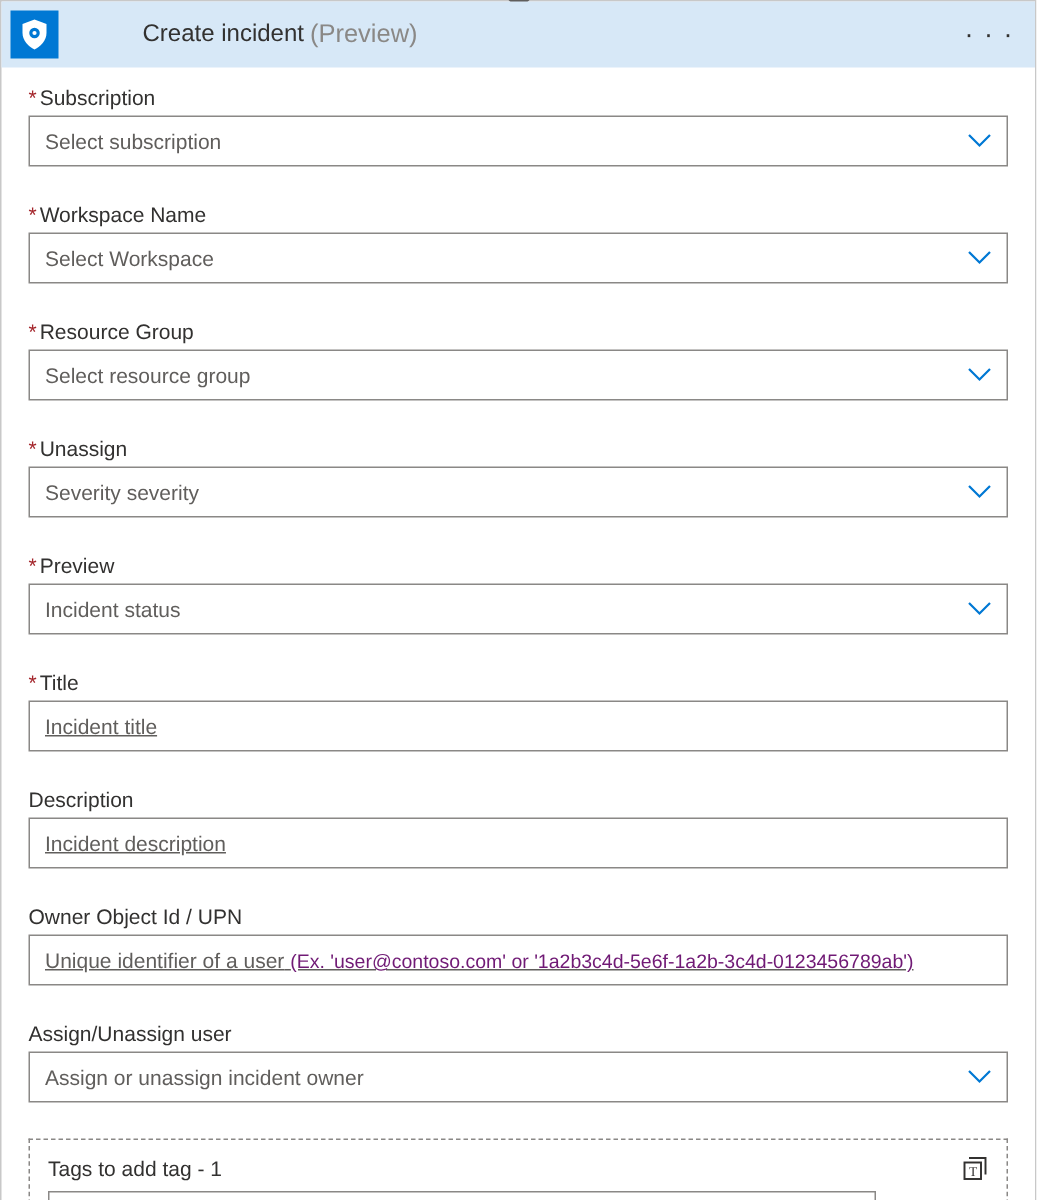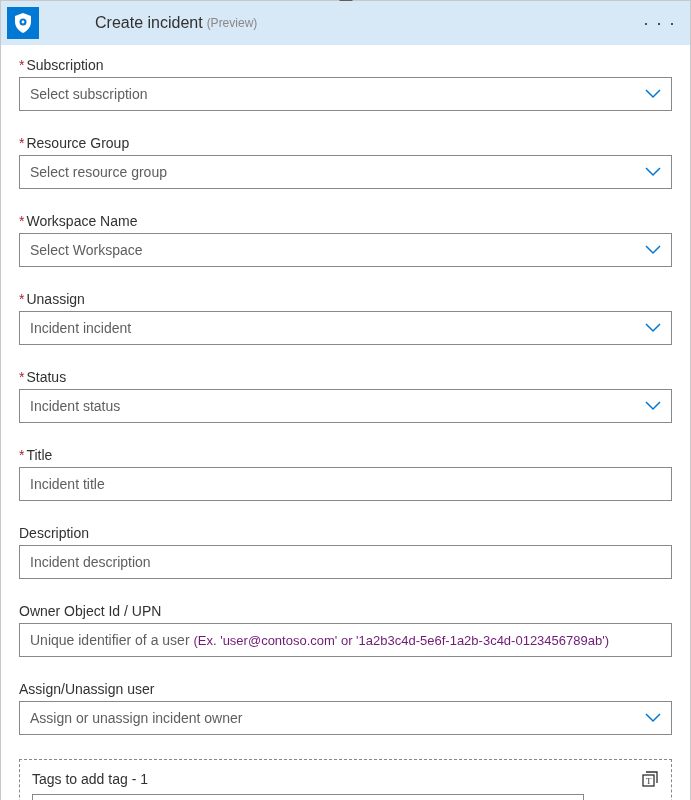--- a/index.html
+++ b/index.html
@@ -32,21 +32,21 @@
       align-items: center;
       justify-content: center;
       margin-right: 10px;
     }
     .header-title {
       font-size: 16px;
       color: #323130;
       margin-left: 46px;
     }
     .header-preview {
-      font-size: 12px;
+      font-size: 17px;
       color: #8a8886;
       margin-left: 4px;
     }
     .header-more {
       position: absolute;
       right: 14px;
       top: 50%;
       transform: translateY(-50%);
       font-size: 18px;
       letter-spacing: 1px;
@@ -87,20 +87,21 @@
       padding: 8px 10px;
       font-size: 14px;
       color: #605e5c;
       display: flex;
       align-items: center;
       justify-content: space-between;
       cursor: pointer;
     }
     .text-box {
       cursor: text;
+      text-decoration: underline;
     }
     .chevron {
       color: #0078d4;
     }
     .placeholder-main {
       color: #605e5c;
     }
     .placeholder-hint {
       color: #701a75;
       font-size: 13px;
@@ -173,57 +174,57 @@
         <span>Select subscription</span>
         <span class="chevron">
             <svg width="16" height="10" viewBox="0 0 16 10">
               <path d="M1 1 L8 8 L15 1" stroke="#0078d4" stroke-width="1.5" fill="none"></path>
             </svg>
           </span>
       </div>
     </div>
 
     <div class="field">
+      <label class="field-label"><span class="required">*</span><span>Workspace Name</span></label>
+      <div class="select-box">
+        <span>Select Workspace</span>
+        <span class="chevron">
+            <svg width="16" height="10" viewBox="0 0 16 10">
+              <path d="M1 1 L8 8 L15 1" stroke="#0078d4" stroke-width="1.5" fill="none"></path>
+            </svg>
+          </span>
+      </div>
+    </div>
+
+    <div class="field">
       <label class="field-label"><span class="required">*</span><span>Resource Group</span></label>
       <div class="select-box">
         <span>Select resource group</span>
         <span class="chevron">
             <svg width="16" height="10" viewBox="0 0 16 10">
               <path d="M1 1 L8 8 L15 1" stroke="#0078d4" stroke-width="1.5" fill="none"></path>
             </svg>
           </span>
       </div>
     </div>
 
     <div class="field">
-      <label class="field-label"><span class="required">*</span><span>Workspace Name</span></label>
-      <div class="select-box">
-        <span>Select Workspace</span>
-        <span class="chevron">
-            <svg width="16" height="10" viewBox="0 0 16 10">
-              <path d="M1 1 L8 8 L15 1" stroke="#0078d4" stroke-width="1.5" fill="none"></path>
-            </svg>
-          </span>
-      </div>
-    </div>
-
-    <div class="field">
       <label class="field-label"><span class="required">*</span><span>Unassign</span></label>
       <div class="select-box">
-        <span>Incident incident</span>
-        <span class="chevron">
-            <svg width="16" height="10" viewBox="0 0 16 10">
-              <path d="M1 1 L8 8 L15 1" stroke="#0078d4" stroke-width="1.5" fill="none"></path>
-            </svg>
-          </span>
-      </div>
-    </div>
-
-    <div class="field">
-      <label class="field-label"><span class="required">*</span><span>Status</span></label>
+        <span>Severity severity</span>
+        <span class="chevron">
+            <svg width="16" height="10" viewBox="0 0 16 10">
+              <path d="M1 1 L8 8 L15 1" stroke="#0078d4" stroke-width="1.5" fill="none"></path>
+            </svg>
+          </span>
+      </div>
+    </div>
+
+    <div class="field">
+      <label class="field-label"><span class="required">*</span><span>Preview</span></label>
       <div class="select-box">
         <span>Incident status</span>
         <span class="chevron">
             <svg width="16" height="10" viewBox="0 0 16 10">
               <path d="M1 1 L8 8 L15 1" stroke="#0078d4" stroke-width="1.5" fill="none"></path>
             </svg>
           </span>
       </div>
     </div>
 

